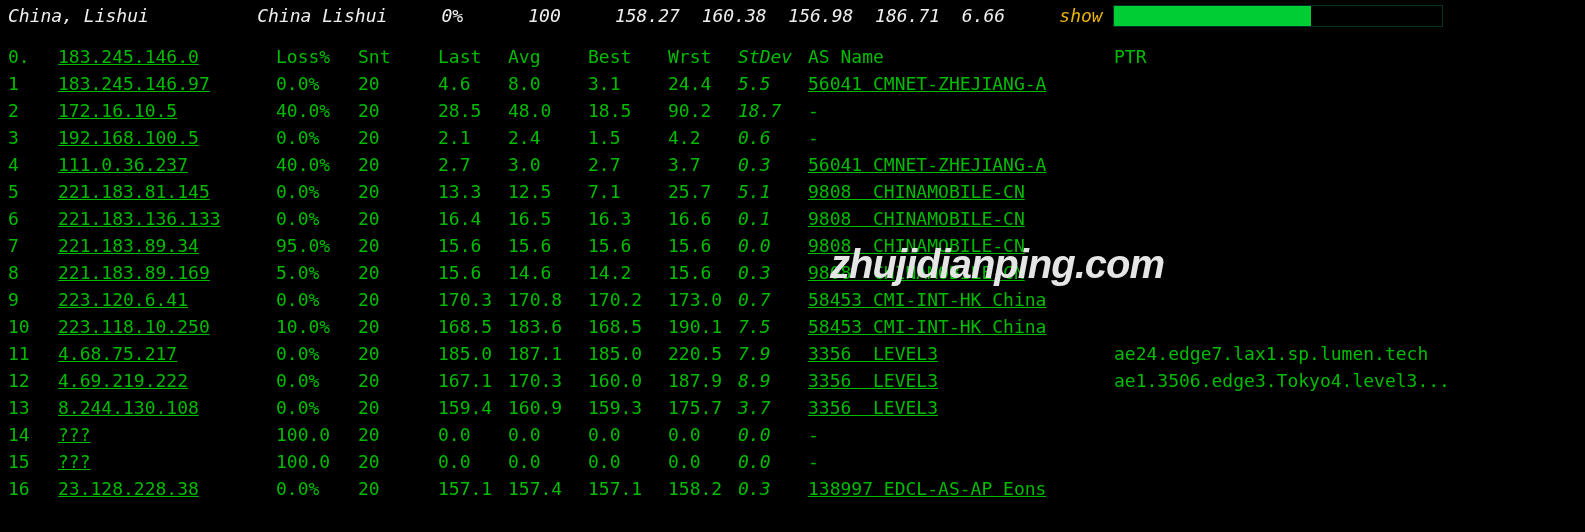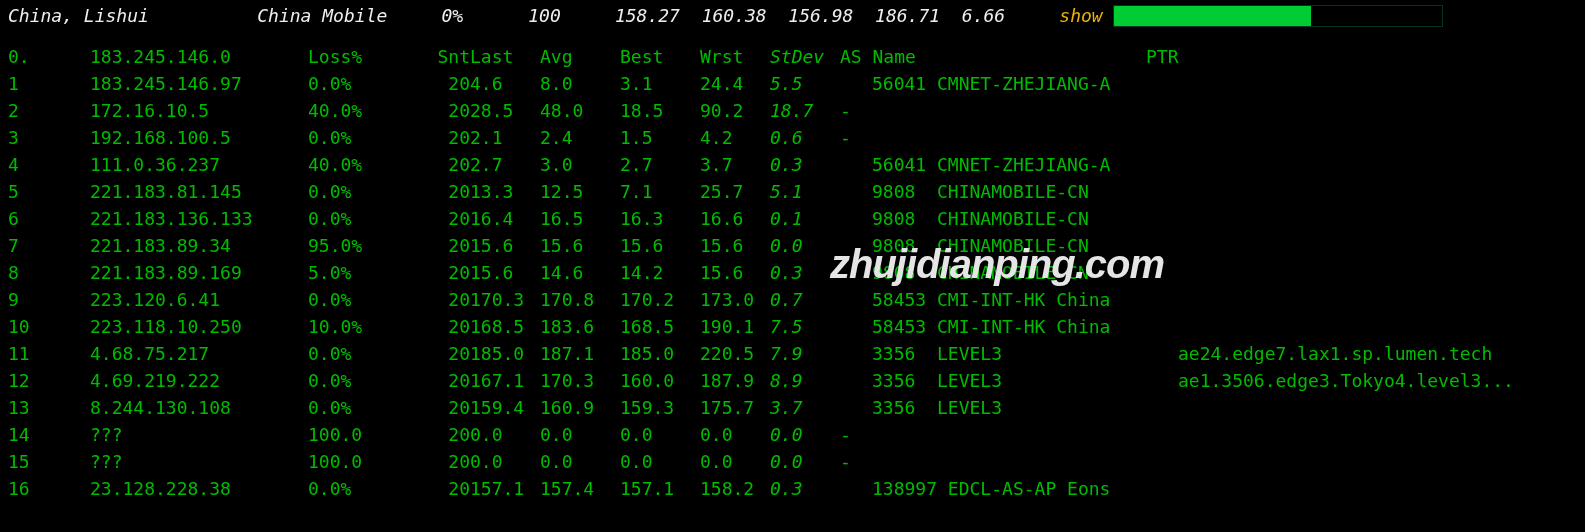--- a/index.html
+++ b/index.html
@@ -36,50 +36,50 @@
   .content {
     padding: 12px 8px 0 8px;
   }
   .row {
     display: flex;
     white-space: pre;
   }
   .col-hop   { width: 50px; }
   .col-ip    { width: 218px; }
   .col-loss  { width: 82px; }
-  .col-snt   { width: 80px; text-align: right; }
+  .col-snt   { width: 80px; }
   .col-last  { width: 70px; }
   .col-avg   { width: 80px; }
   .col-best  { width: 80px; }
   .col-wrst  { width: 70px; }
   .col-stdev { width: 70px; font-style: italic; }
   .col-as    { width: 306px; }
   .col-ptr   { flex: 1; }
-  .u { text-decoration-color: #0b0; margin-left: 32px; }
+  .u { text-decoration: underline; text-decoration-color: #0b0; }
   .watermark {
     position: absolute;
     top: 234px;
     left: 830px;
     font-family: sans-serif;
     font-size: 40px;
     font-weight: bold;
     font-style: italic;
     color: #e5e5e5;
     pointer-events: none;
     letter-spacing: -1px;
     text-align: right;
   }
 </style>
 </head>
 <body>
 
 <div class="header-bar">
   <span class="header-white col">China, Lishui</span>
   <span class="header-white">          </span>
-  <span class="header-white">China Mobile</span>
+  <span class="header-white">China Lishui</span>
   <span class="header-white">     </span>
   <span class="header-white">0%</span>
   <span class="header-white">      </span>
   <span class="header-white">100</span>
   <span class="header-white">     </span>
   <span class="header-white">158.27</span>
   <span class="header-white">  </span>
   <span class="header-white">160.38</span>
   <span class="header-white">  </span>
   <span class="header-white">156.98</span>

